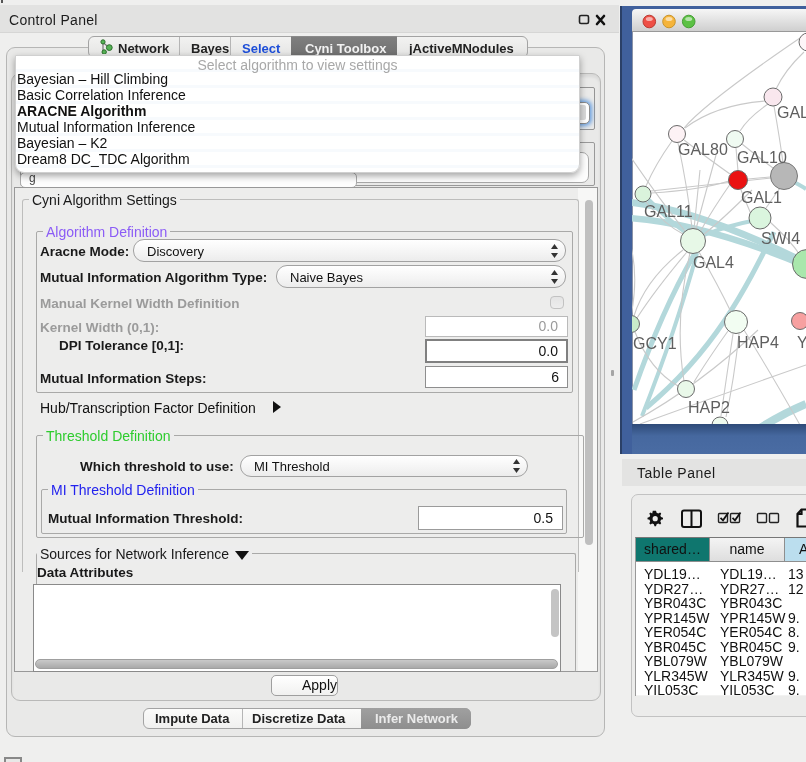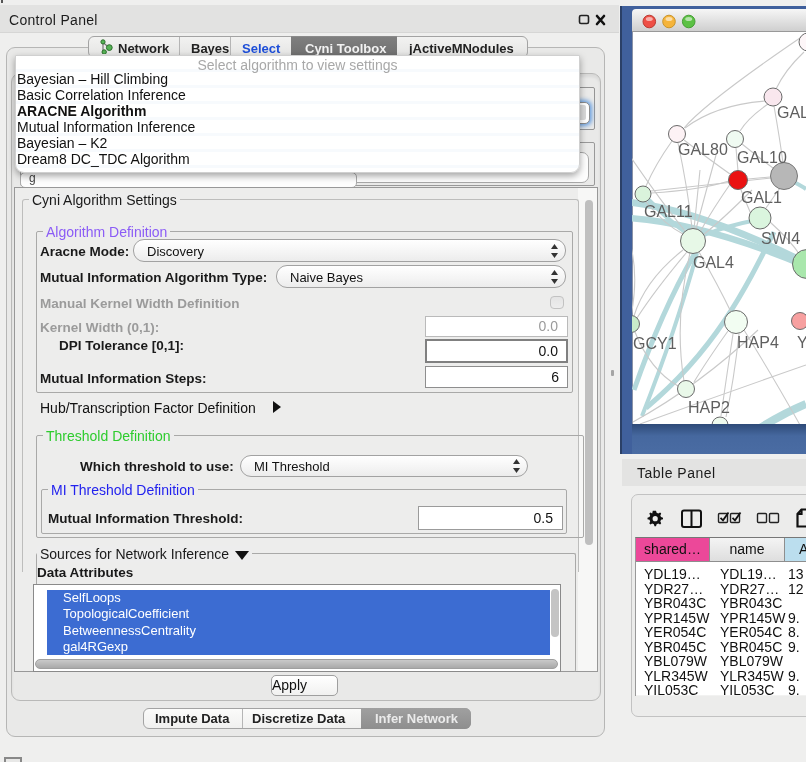--- a/index.html
+++ b/index.html
@@ -117,27 +117,26 @@
 </div>
 <div class="lbl abs" style="left:48px;top:511px;">Mutual Information Threshold:</div>
 <div class="tfield" style="left:418px;top:506px;width:145px;height:24px;border:1px solid #9b9b9b;line-height:22px;padding-right:9px;">0.5</div>
 
 <div class="tbox" style="left:36px;top:553px;width:540px;height:119px;border-color:#a9a9a8;border-bottom:none;">
   <span class="tt" style="left:0px;color:#1a1a1a;">Sources for Network Inference <span style="display:inline-block;width:0;height:0;border-left:7px solid transparent;border-right:7px solid transparent;border-top:9px solid #111;vertical-align:middle;margin-left:2px;"></span></span>
 </div>
 <div class="lbl abs" style="left:37px;top:565px;">Data Attributes</div>
 
 <div class="abs" style="left:33px;top:584px;width:528px;height:88px;border:1px solid #8a8a8a;background:#fff;box-sizing:border-box;overflow:hidden;">
-  <div class="abs" style="left:13px;top:5px;width:503px;height:65px;background:#3c6cd2;color:#fff;font-size:13px;line-height:16.25px;padding-left:16px;box-sizing:border-box;">SelfLoops<br>TopologicalCoefficient<br>BetweennessCentrality<br>gal4RGexp</div>
   <div class="abs" style="left:517px;top:4px;width:8px;height:48px;background:#c4c4c4;border-radius:4px;"></div>
   <div class="abs" style="left:1px;top:74px;width:523px;height:10px;background:linear-gradient(#c9c9c9,#a9a9a9);border:1px solid #9f9f9f;border-radius:5px;box-sizing:border-box;"></div>
 </div>
 </div>
 
-<div class="abs" style="left:271px;top:675px;width:67px;height:21px;background:linear-gradient(#ffffff,#f1f1f0);border:1px solid #9f9f9f;border-radius:5px;box-sizing:border-box;text-align:left;font-size:14px;color:#111;line-height:19px;">Apply</div>
+<div class="abs" style="left:271px;top:675px;width:67px;height:21px;background:linear-gradient(#ffffff,#f1f1f0);border:1px solid #9f9f9f;border-radius:5px;box-sizing:border-box;text-align:right;font-size:14px;color:#111;line-height:19px;">Apply</div>
 
 <div class="abs" style="left:143px;top:708px;width:328px;height:21px;border:1px solid #a3a3a3;border-radius:6px;background:linear-gradient(#fbfbfa,#f0f0ef);box-sizing:border-box;"></div>
 <div class="abs" style="left:242px;top:709px;width:1px;height:19px;background:#b5b5b5;"></div>
 <div class="abs" style="left:361px;top:708px;width:110px;height:21px;background:linear-gradient(#a0a0a0,#8e8e8e);border-radius:0 6px 6px 0;box-sizing:border-box;"></div>
 <div class="abs" style="left:155px;top:711px;font-size:13px;font-weight:bold;color:#222;">Impute Data</div>
 <div class="abs" style="left:252px;top:711px;font-size:13px;font-weight:bold;color:#222;">Discretize Data</div>
 <div class="abs" style="left:375px;top:711px;font-size:13px;font-weight:bold;color:#ebebeb;">Infer Network</div>
 
 <div class="abs" style="left:4px;top:757px;width:18px;height:10px;border:2px solid #888;background:#e8e8e7;box-sizing:border-box;"></div>
 
@@ -265,21 +264,21 @@
     <path d="M75.5 9.8 L78 12.3 L83.5 4.5"></path>
     <path d="M87.5 9.8 L90 12.3 L95.5 4.5"></path>
   </g>
   <g fill="none" stroke="#111" stroke-width="2.2" stroke-linejoin="miter">
     <path d="M 162,1.5 L 156.5,1.5 L 152.5,6 L 152.5,18.5 L 162,18.5"></path>
     <path d="M 156.5,1.5 L 156.5,6 L 152.5,6"></path>
   </g>
 </svg>
 
 <div class="abs" style="left:635px;top:537px;width:171px;height:159px;background:#fff;border-top:1px solid #777;border-left:1px solid #999;box-sizing:border-box;overflow:hidden;font-size:14px;color:#111;">
-  <div class="abs" style="left:0;top:0;width:74px;height:24px;background:#ec4899;border-right:1px solid #8e8e8e;border-bottom:1px solid #8e8e8e;box-sizing:border-box;text-align:center;line-height:23px;">shared…</div>
+  <div class="abs" style="left:0;top:0;width:74px;height:24px;background:#0f766e;border-right:1px solid #8e8e8e;border-bottom:1px solid #8e8e8e;box-sizing:border-box;text-align:center;line-height:23px;">shared…</div>
   <div class="abs" style="left:74px;top:0;width:75px;height:24px;background:linear-gradient(#f4f4f4,#dedede);border-right:1px solid #8e8e8e;border-bottom:1px solid #8e8e8e;box-sizing:border-box;text-align:center;line-height:23px;">name</div>
   <div class="abs" style="left:149px;top:0;width:40px;height:24px;background:#bbdeee;border-bottom:1px solid #8e8e8e;box-sizing:border-box;line-height:23px;padding-left:14px;">A</div>
   <div class="abs" style="left:8px;top:29px;line-height:14.5px;white-space:nowrap;">YDL19…<br>YDR27…<br>YBR043C<br>YPR145W<br>YER054C<br>YBR045C<br>YBL079W<br>YLR345W<br>YIL053C</div>
   <div class="abs" style="left:84px;top:29px;line-height:14.5px;white-space:nowrap;">YDL19…<br>YDR27…<br>YBR043C<br>YPR145W<br>YER054C<br>YBR045C<br>YBL079W<br>YLR345W<br>YIL053C</div>
   <div class="abs" style="left:152px;top:29px;line-height:14.5px;white-space:nowrap;">13<br>12<br><br>9.<br>8.<br>9.<br><br>9.<br>9.</div>
   <div class="abs" style="left:0px;top:157px;width:171px;height:17px;background:#f2f2f1;"></div>
 
 </div>
 </div>
 

